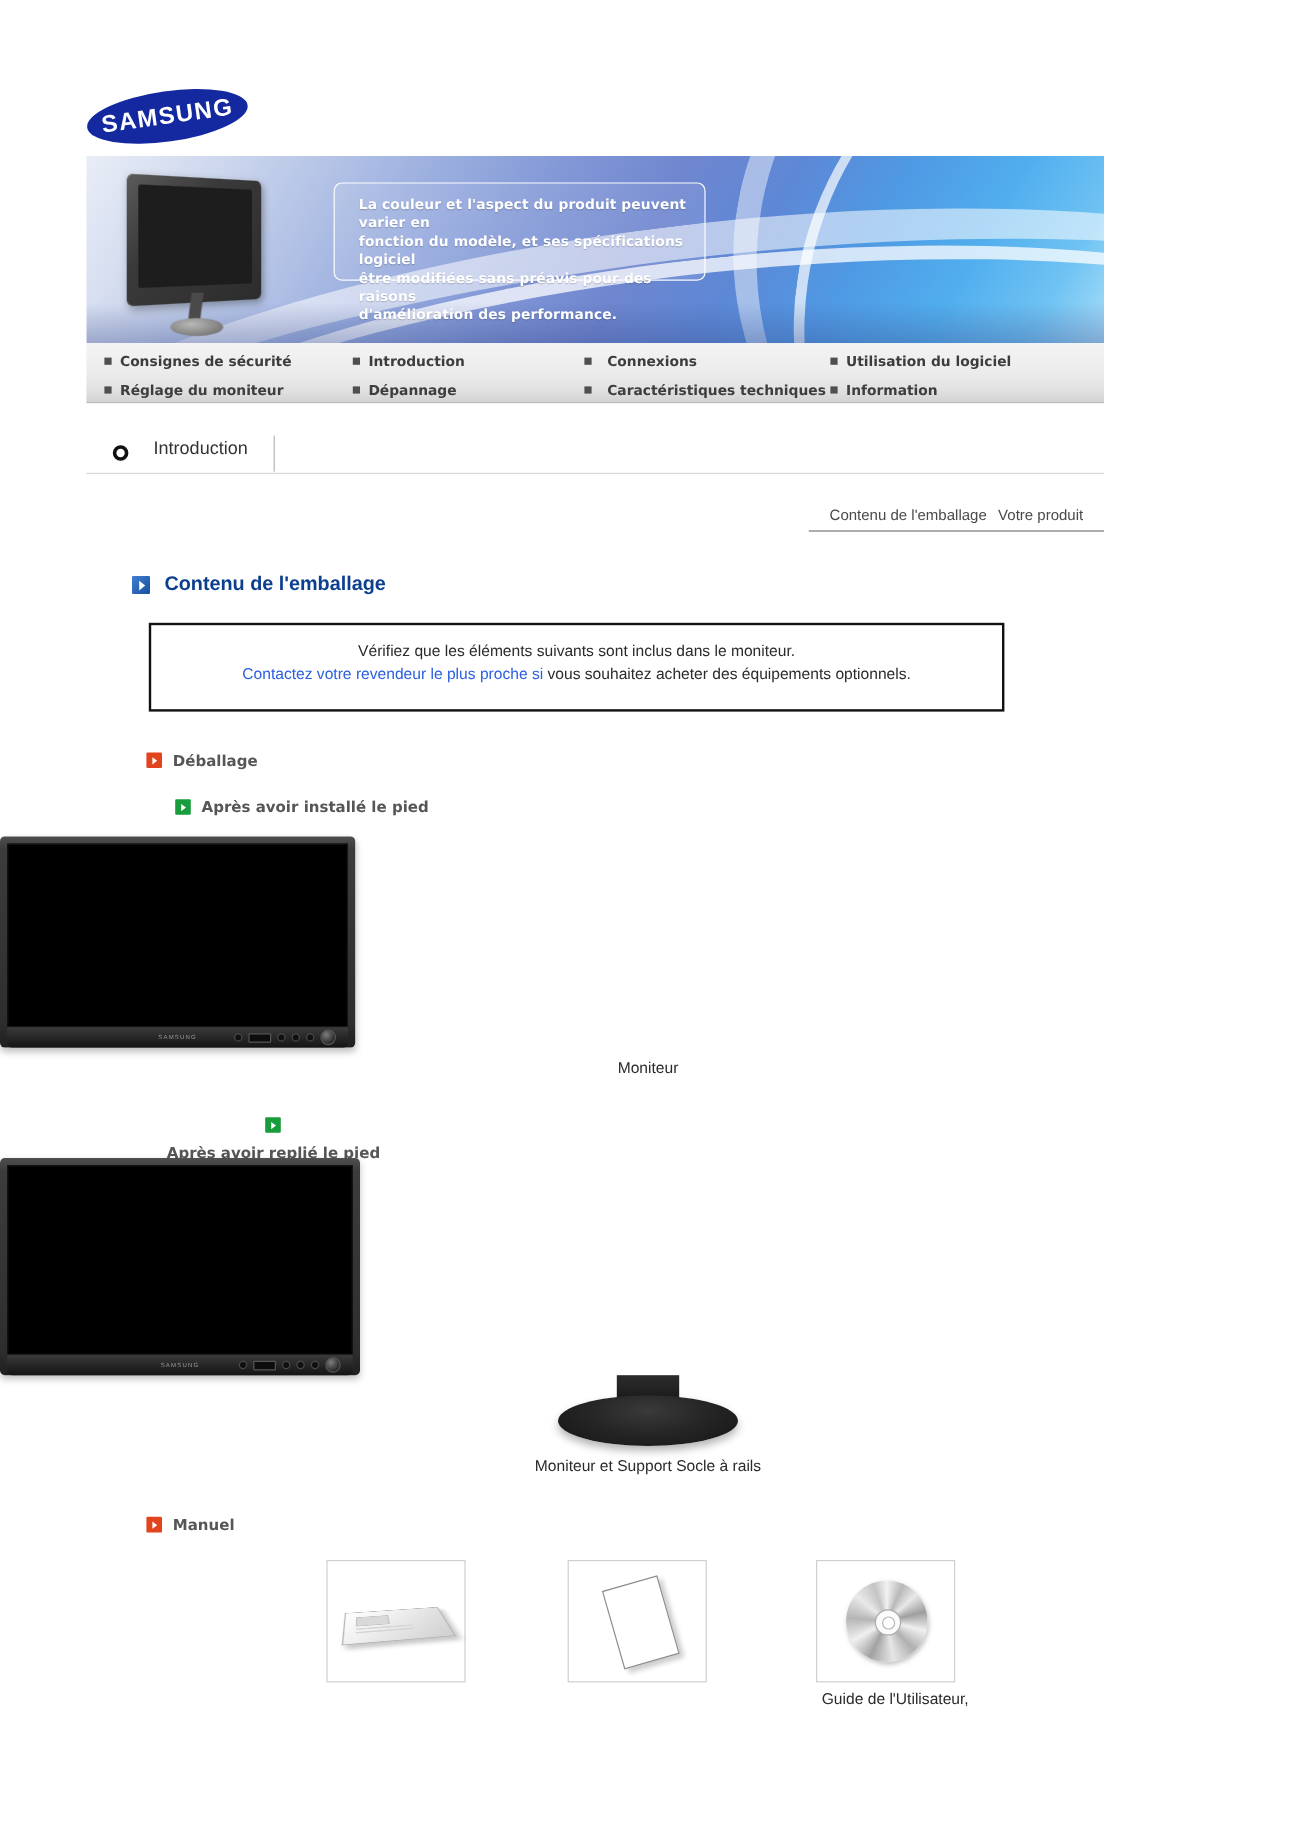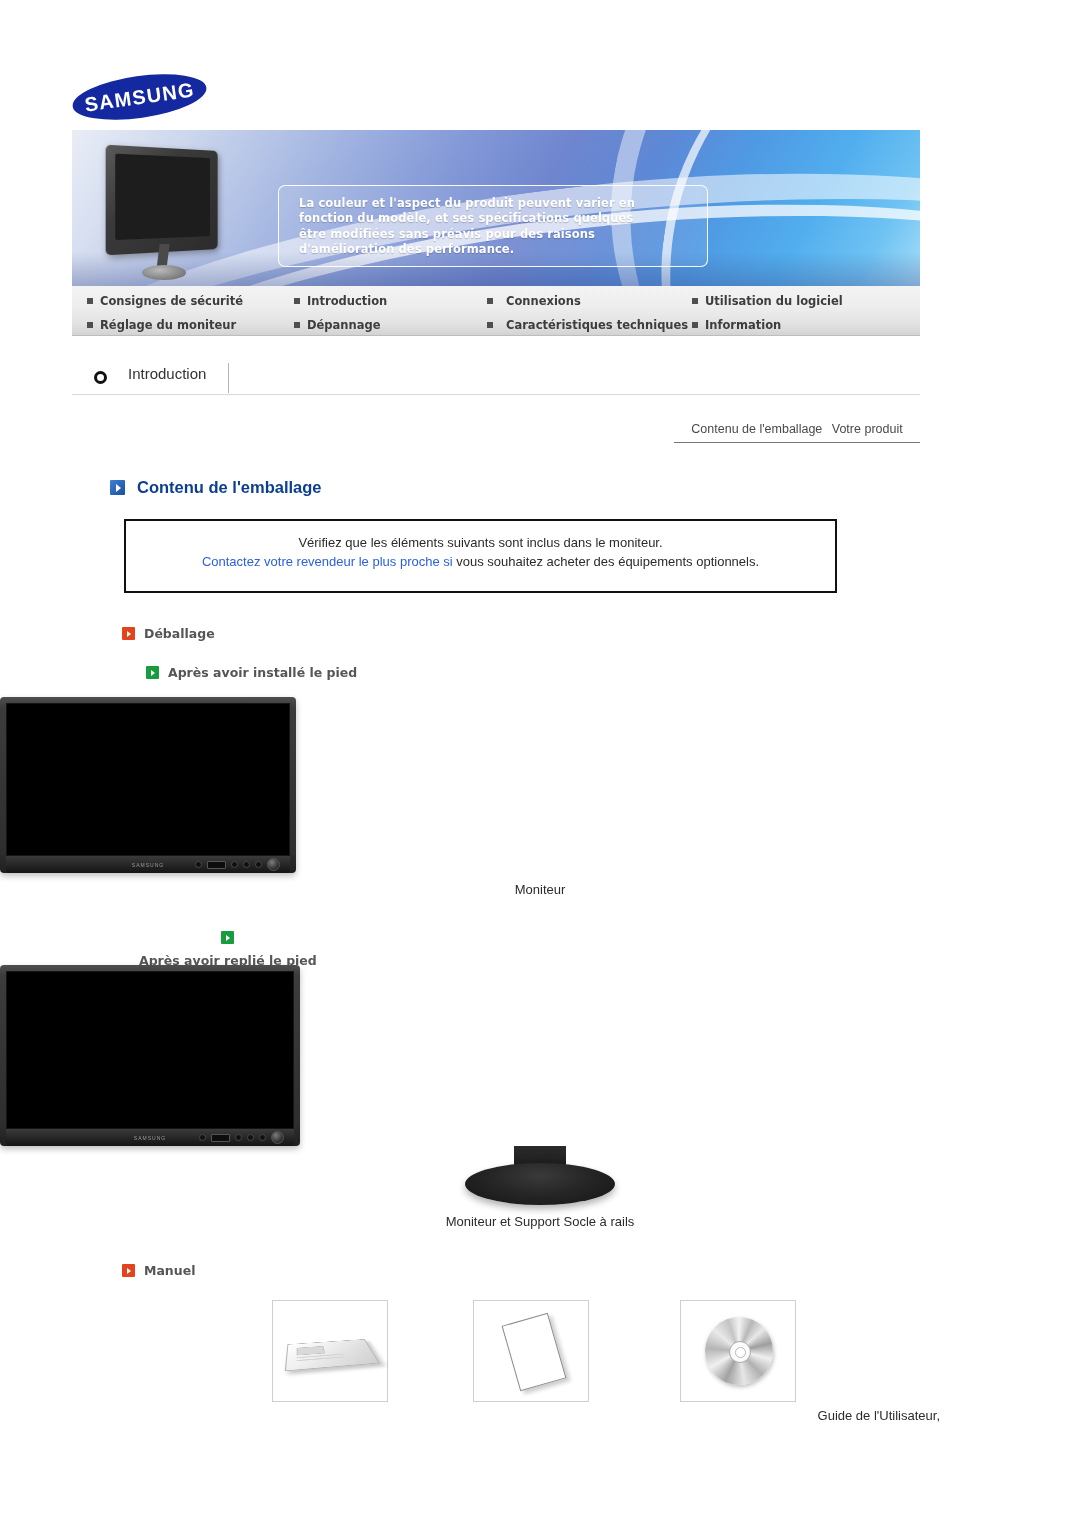--- a/index.html
+++ b/index.html
@@ -172,28 +172,27 @@
     height: 15px;
     background: radial-gradient(ellipse at 40% 35%, #b9b9b9, #7c7c7c 70%, #5b5b5b);
     border-radius: 50%;
   }
 
   
   .callout {
     position: absolute;
     left: 278px;
     top: 152px;
-    width: 430px;
+    width: 310px;
     height: 82px;
     border: 1px solid rgba(255,255,255,0.95);
     border-radius: 7px;
     background: rgba(255,255,255,0.09);
     box-sizing: border-box;
     padding: 10px 14px 0 20px;
-    margin-top: 33px;
   }
   .callout p {
     margin: 0;
     color: #ffffff;
     font-size: 11.5px;
     line-height: 15.4px;
     font-weight: bold;
     font-family: "DejaVu Sans", sans-serif;
     letter-spacing: 0.1px;
     text-shadow: 0 1px 1px rgba(0,0,0,0.22);
@@ -583,24 +582,24 @@
     left: 50%; top: 50%;
     width: 9px; height: 9px;
     margin: -4.5px 0 0 -4.5px;
     border-radius: 50%;
     background: #ffffff;
     border: 1px solid #b9b9b9;
     z-index: 2;
   }
   .manual-caption {
     position: absolute;
-    left: 640px;
+    left: 596px;
     top: 1408px;
     width: 300px;
-    text-align: right;
+    text-align: center;
     font-size: 13px;
     color: #2b2b2b;
     font-family: "Liberation Sans", sans-serif;
   }
 </style>
 </head>
 <body>
 
 <div class="page">
 
@@ -620,21 +619,21 @@
       <div class="bm-body">
         <div class="bm-screen"></div>
       </div>
       <div class="bm-neck"></div>
       <div class="bm-base"></div>
     </div>
   </div>
 
   <div class="callout">
     <p>La couleur et l'aspect du produit peuvent varier en</p>
-    <p>fonction du modèle, et ses spécifications quelques</p>
+    <p>fonction du modèle, et ses spécifications logiciel</p>
     <p>être modifiées sans préavis pour des raisons</p>
     <p>d'amélioration des performance.</p>
   </div>
 
   <div class="navbar">
     <div class="nav-row r1">
       <div class="nav-item col1">
         <span class="nav-bullet"></span>
         <span>Consignes de sécurité</span>
       </div>

